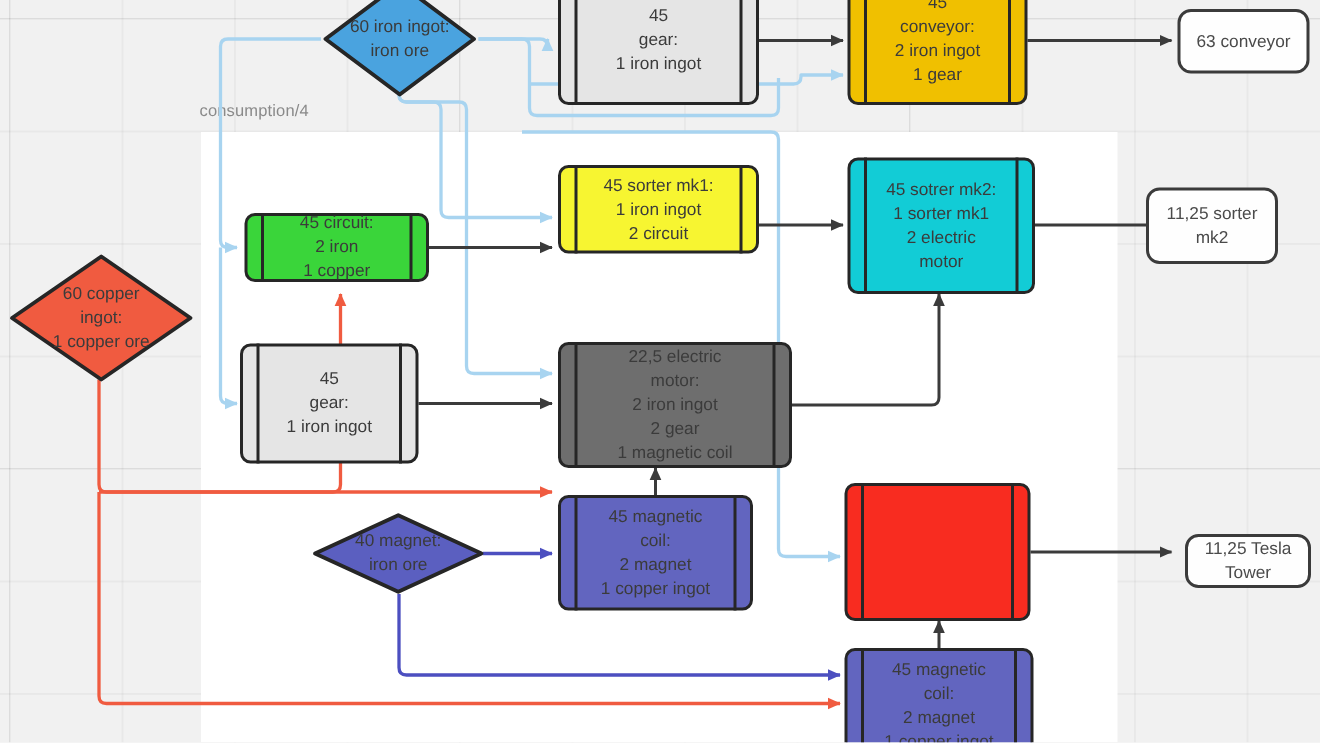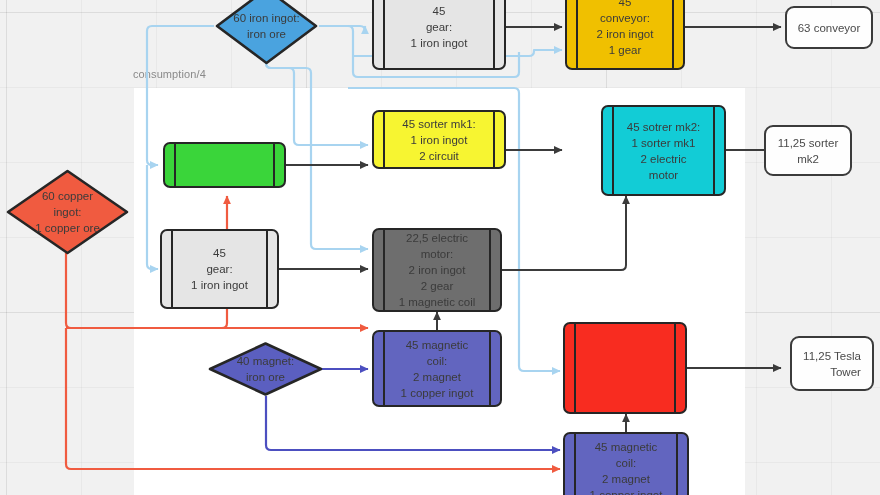--- a/index.html
+++ b/index.html
@@ -214,48 +214,51 @@
     <span class="inner-right"></span>
     <span class="label">45
 conveyor:
 2 iron ingot
 1 gear</span>
   </div>
 
   <div class="node" style="left:163px; top:142px; width:123px; height:46px; background:#3ad53a;">
     <span class="inner-left"></span>
     <span class="inner-right"></span>
+    <span class="label">45 circuit:
+2 iron
+1 copper</span>
   </div>
 
   <div class="node" style="left:372px; top:110px; width:134px; height:59px; background:#f7f531;">
     <span class="inner-left"></span>
     <span class="inner-right"></span>
     <span class="label">45 sorter mk1:
 1 iron ingot
 2 circuit</span>
   </div>
 
-  <div class="node" style="left:565px; top:105px; width:125px; height:91px; background:#12ccd6;margin-left:36px;">
+  <div class="node" style="left:565px; top:105px; width:125px; height:91px; background:#12ccd6;">
     <span class="inner-left"></span>
     <span class="inner-right"></span>
     <span class="label">45 sotrer mk2:
 1 sorter mk1
 2 electric
 motor</span>
   </div>
 
   <div class="node" style="left:160px; top:229px; width:119px; height:80px; background:#e5e5e5;">
     <span class="inner-left"></span>
     <span class="inner-right"></span>
     <span class="label">45
 gear:
 1 iron ingot</span>
   </div>
 
-  <div class="node" style="left:372px; top:228px; width:130px; height:84px; background:#6e6e6e;">
+  <div class="node" style="left:372px; top:228px; width:156px; height:84px; background:#6e6e6e;">
     <span class="inner-left"></span>
     <span class="inner-right"></span>
     <span class="label">22,5 electric
 motor:
 2 iron ingot
 2 gear
 1 magnetic coil</span>
   </div>
 
   <div class="node" style="left:372px; top:330px; width:130px; height:77px; background:#6265bf;">
@@ -279,16 +282,16 @@
 coil:
 2 magnet
 1 copper ingot</span>
   </div>
 
   <div class="terminator" style="left:785px; top:6px; width:88px; height:43px;">63 conveyor</div>
 
   <div class="terminator" style="left:764px; top:125px; width:88px; height:51px;">11,25 sorter
 mk2</div>
 
-  <div class="terminator" style="left:790px; top:336px; width:84px; height:55px;text-align:right;">11,25 Tesla
+  <div class="terminator" style="left:790px; top:356px; width:84px; height:36px;">11,25 Tesla
 Tower</div>
 
 </div>
 
 </body></html>

